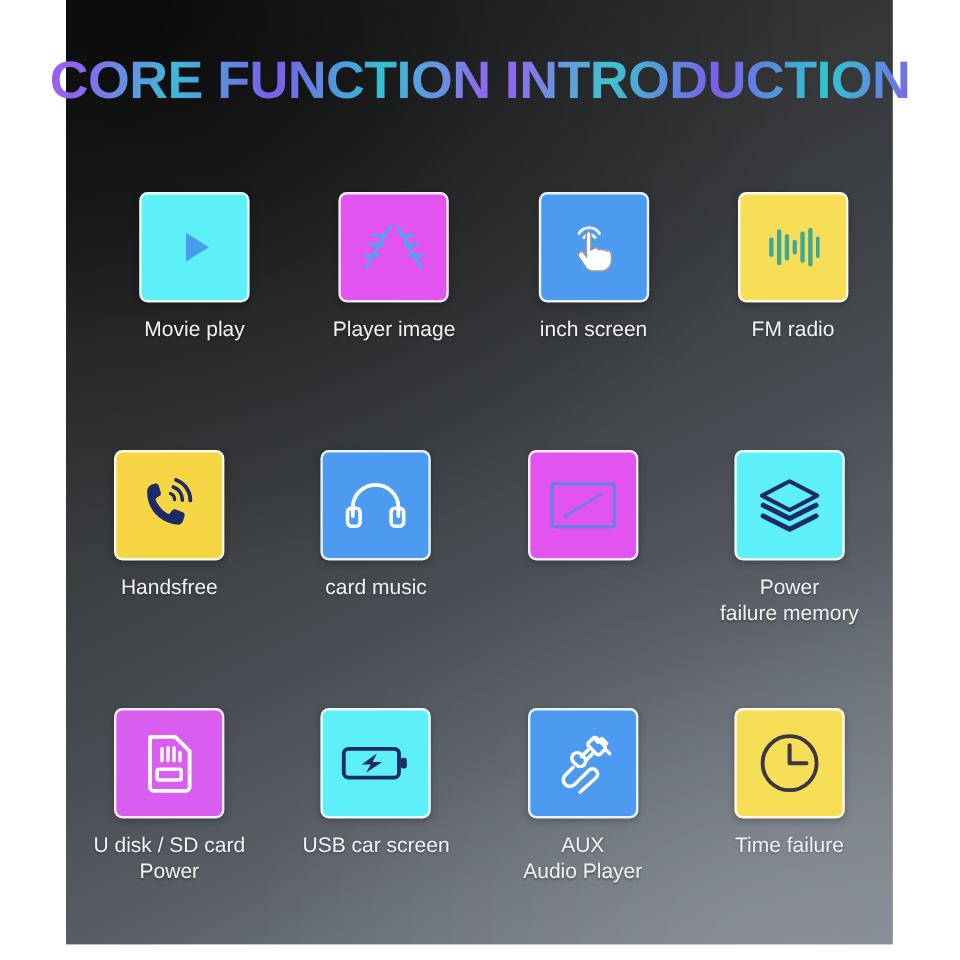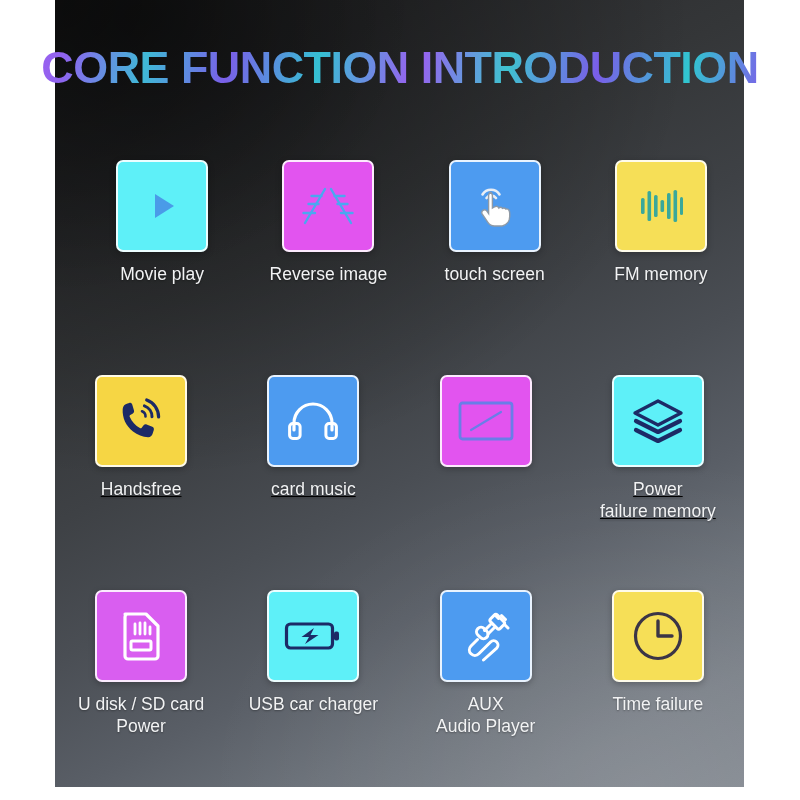--- a/index.html
+++ b/index.html
@@ -102,21 +102,21 @@
   .row.r2 { height: 215px; }
   .row.r3 { height: 200px; }
 
   .cell {
     position: relative;
     flex: 1 1 0;
     display: flex;
     flex-direction: column;
     align-items: center;
   }
-  .cell.r2 { padding-top: 70px; text-decoration: underline; }
+  .cell.r2 { padding-top: 70px; }
   .cell.r3 { padding-top: 70px; }
 
   .tile {
     width: 92px;
     height: 92px;
     border-radius: 7px;
     border: 2px solid rgba(255,255,255,0.88);
     display: flex;
     align-items: center;
     justify-content: center;
@@ -172,21 +172,21 @@
                 <path d="M22.5 13 L12.5 13"></path>
                 <path d="M19.5 21 L9.5 21"></path>
                 <path d="M16 30 L4.5 30"></path>
                 <path d="M35.5 13 L45.5 13"></path>
                 <path d="M38.5 21 L48.5 21"></path>
                 <path d="M42 30 L53.5 30"></path>
               </g>
             </svg>
           </span>
         </div>
-        <div class="label">Reverse image</div>
+        <div class="label">Player image</div>
       </div>
 
       <div class="cell r1">
         <div class="tile" style="background:#4d9bf0;">
           <span>
             <svg width="52" height="52" viewBox="0 0 52 52">
               <g fill="none" stroke="#e9eef5" stroke-width="2.6" stroke-linecap="round">
                 <path d="M13.5 14.5 a10 10 0 0 1 17 0"></path>
                 <path d="M17.5 18 a6 6 0 0 1 9.5 0"></path>
               </g>
@@ -206,40 +206,40 @@
                        c-3.0 0 -5.0 -1.3 -6.6 -3.6
                        l-5.6 -8.2
                        c-0.9 -1.4 -0.6 -3.1 0.7 -3.9
                        c1.3 -0.8 3.0 -0.4 3.9 0.9
                        l1.7 2.4
                        V15.7
                        c0 -1.8 1.3 -3.2 3.2 -3.2 z" fill="#ffffff" stroke="#8f9aa6" stroke-width="1.4"></path>
             </svg>
           </span>
         </div>
-        <div class="label">touch screen</div>
+        <div class="label">inch screen</div>
       </div>
 
       <div class="cell r1">
         <div class="tile" style="background:#f6df57;">
           <span>
             <svg width="48" height="48" viewBox="0 0 48 48">
               <g fill="#3aa89a">
                 <rect x="4" y="16" width="3.6" height="16" rx="1.6"></rect>
                 <rect x="10.5" y="9" width="3.6" height="30" rx="1.6"></rect>
                 <rect x="17" y="13" width="3.6" height="22" rx="1.6"></rect>
                 <rect x="23.5" y="18" width="3.6" height="12" rx="1.6"></rect>
                 <rect x="30" y="11" width="3.6" height="26" rx="1.6"></rect>
                 <rect x="36.5" y="8" width="3.6" height="32" rx="1.6"></rect>
                 <rect x="43" y="15" width="3.0" height="18" rx="1.5"></rect>
               </g>
             </svg>
           </span>
         </div>
-        <div class="label">FM memory</div>
+        <div class="label">FM radio</div>
       </div>
 
     </div>
 
     <div class="row r2">
 
       <div class="cell r2">
         <div class="tile" style="background:#f6d644;">
           <span>
             <svg width="50" height="50" viewBox="0 0 50 50">
@@ -335,21 +335,21 @@
       <div class="cell r3">
         <div class="tile" style="background:#5ef0f8;">
           <span>
             <svg width="58" height="36" viewBox="0 0 58 36">
               <rect x="2.5" y="6" width="46" height="24" rx="4" fill="none" stroke="#1c2a66" stroke-width="3.2"></rect>
               <rect x="50" y="13.5" width="5" height="9" rx="2" fill="#1c2a66"></rect>
               <path d="M30 10 L17.5 19 L25 19 L21 26 L34.5 17 L26.5 17 Z" fill="#1c2a66"></path>
             </svg>
           </span>
         </div>
-        <div class="label">USB car charger</div>
+        <div class="label">USB car screen</div>
       </div>
 
       <div class="cell r3">
         <div class="tile" style="background:#4d9bf0;">
           <span>
             <svg width="52" height="52" viewBox="0 0 52 52">
               <g fill="none" stroke="#ffffff" stroke-width="3.0" stroke-linecap="round" stroke-linejoin="round">
                 <path d="M41.5 5.5 L45.5 9.5"></path>
                 <path d="M38.5 8.5 L35 5"></path>
                 <path d="M44.5 14.5 L48 18"></path>

